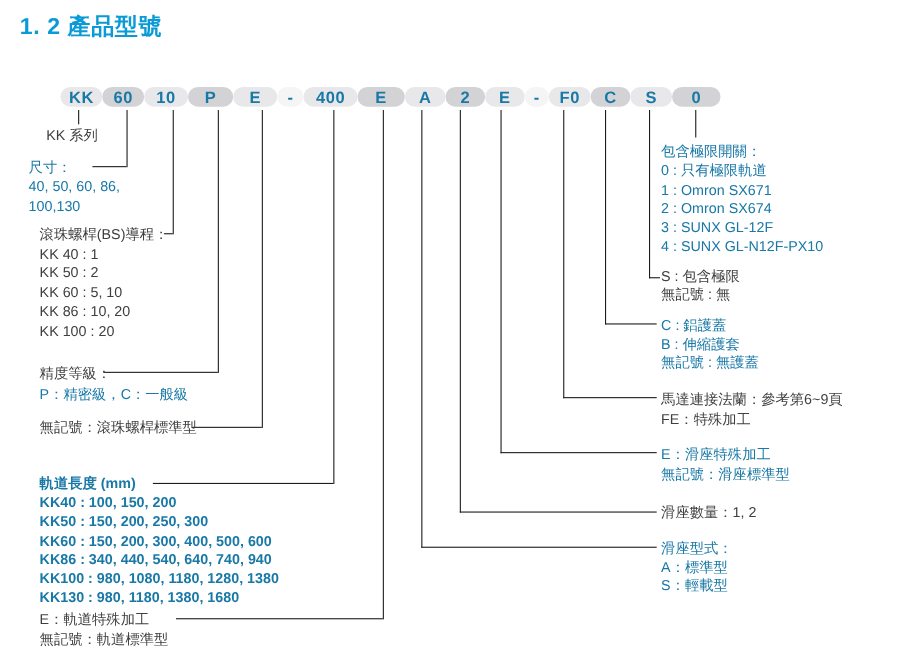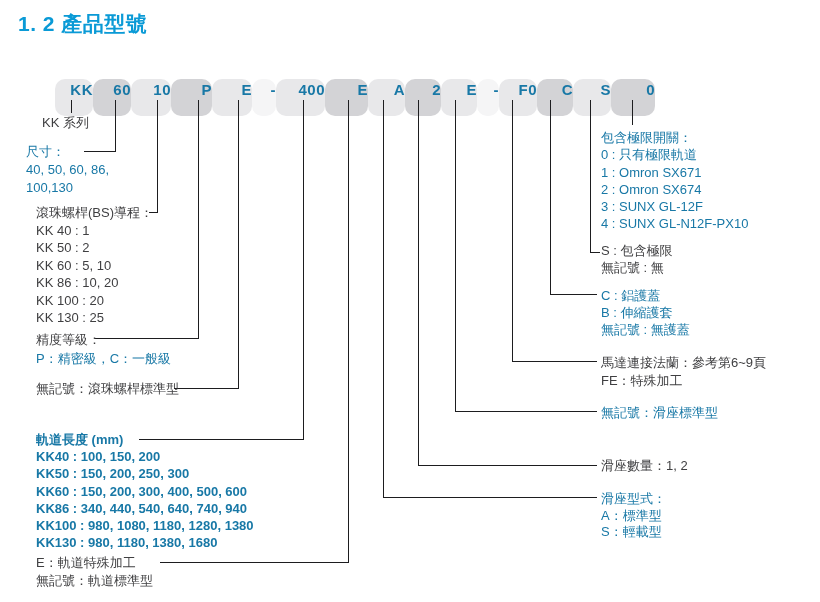--- a/index.html
+++ b/index.html
@@ -14,22 +14,22 @@
   html,body{margin:0;padding:0;background:#fff;}
   .page{
     position:relative;width:820px;height:602px;background:#fff;overflow:hidden;
     font-family:"Liberation Sans","DejaVu Sans",sans-serif;
   }
   .title{
     position:absolute;left:18px;top:10px;margin:0;
     font-size:21px;font-weight:bold;color:var(--title-blue);letter-spacing:0.5px;
   }
   .code-cell{
-    position:absolute;top:79px;height:37px;line-height:21px;
-    text-align:right;font-size:15px;font-weight:bold;color:var(--blue);
+    position:absolute;top:79px;height:18px;line-height:21px;
+    text-align:center;font-size:15px;font-weight:bold;color:var(--blue);
     letter-spacing:0.5px;
     border-radius:10px;
   }
   .shade-light{background:var(--cell-light);}
   .shade-dark{background:var(--cell-dark);}
   .shade-plain{background:var(--cell-plain);}
   .vline,.hline{position:absolute;background:var(--line);}
   .vline{width:1px;}
   .hline{height:1px;}
   .ann-block{position:absolute;font-size:13px;white-space:nowrap;}
@@ -97,21 +97,20 @@
         <span class="ann-line t-blue">40, 50, 60, 86,</span>
         <span class="ann-line t-blue">100,130</span>
       </div>
       <div class="ann-block" style="left: 36px; top: 204px; line-height: 17.5px;">
         <span class="ann-line t-dark">滾珠螺桿(BS)導程：</span>
         <span class="ann-line t-dark">KK 40 : 1</span>
         <span class="ann-line t-dark">KK 50 : 2</span>
         <span class="ann-line t-dark">KK 60 : 5, 10</span>
         <span class="ann-line t-dark">KK 86 : 10, 20</span>
         <span class="ann-line t-dark">KK 100 : 20</span>
-        <span class="ann-line t-dark">KK 130 : 25</span>
       </div>
       <div class="ann-block" style="left: 36px; top: 331px; line-height: 18.5px;">
         <span class="ann-line t-dark">精度等級：</span>
         <span class="ann-line t-blue">P：精密級，C：一般級</span>
       </div>
       <div class="ann-block" style="left: 36px; top: 380px; line-height: 17.5px;">
         <span class="ann-line t-dark">無記號：滾珠螺桿標準型</span>
       </div>
       <div class="ann-block" style="left: 36px; top: 431px; line-height: 17.2px; font-weight: bold;">
         <span class="ann-line t-blue">軌道長度 (mm)</span>
@@ -141,20 +140,21 @@
       <div class="ann-block" style="left: 601px; top: 287px; line-height: 17px;">
         <span class="ann-line t-blue">C : 鋁護蓋</span>
         <span class="ann-line t-blue">B : 伸縮護套</span>
         <span class="ann-line t-blue">無記號 : 無護蓋</span>
       </div>
       <div class="ann-block" style="left: 601px; top: 354px; line-height: 17.5px;">
         <span class="ann-line t-dark">馬達連接法蘭：參考第6~9頁</span>
         <span class="ann-line t-dark">FE：特殊加工</span>
       </div>
       <div class="ann-block" style="left: 601px; top: 404px; line-height: 17.5px;">
+        <span class="ann-line t-blue">E：滑座特殊加工</span>
         <span class="ann-line t-blue">無記號：滑座標準型</span>
       </div>
       <div class="ann-block" style="left: 601px; top: 457px; line-height: 17px;">
         <span class="ann-line t-dark">滑座數量：1, 2</span>
       </div>
       <div class="ann-block" style="left: 601px; top: 491px; line-height: 16.5px;">
         <span class="ann-line t-blue">滑座型式：</span>
         <span class="ann-line t-blue">A：標準型</span>
         <span class="ann-line t-blue">S：輕載型</span>
       </div>

